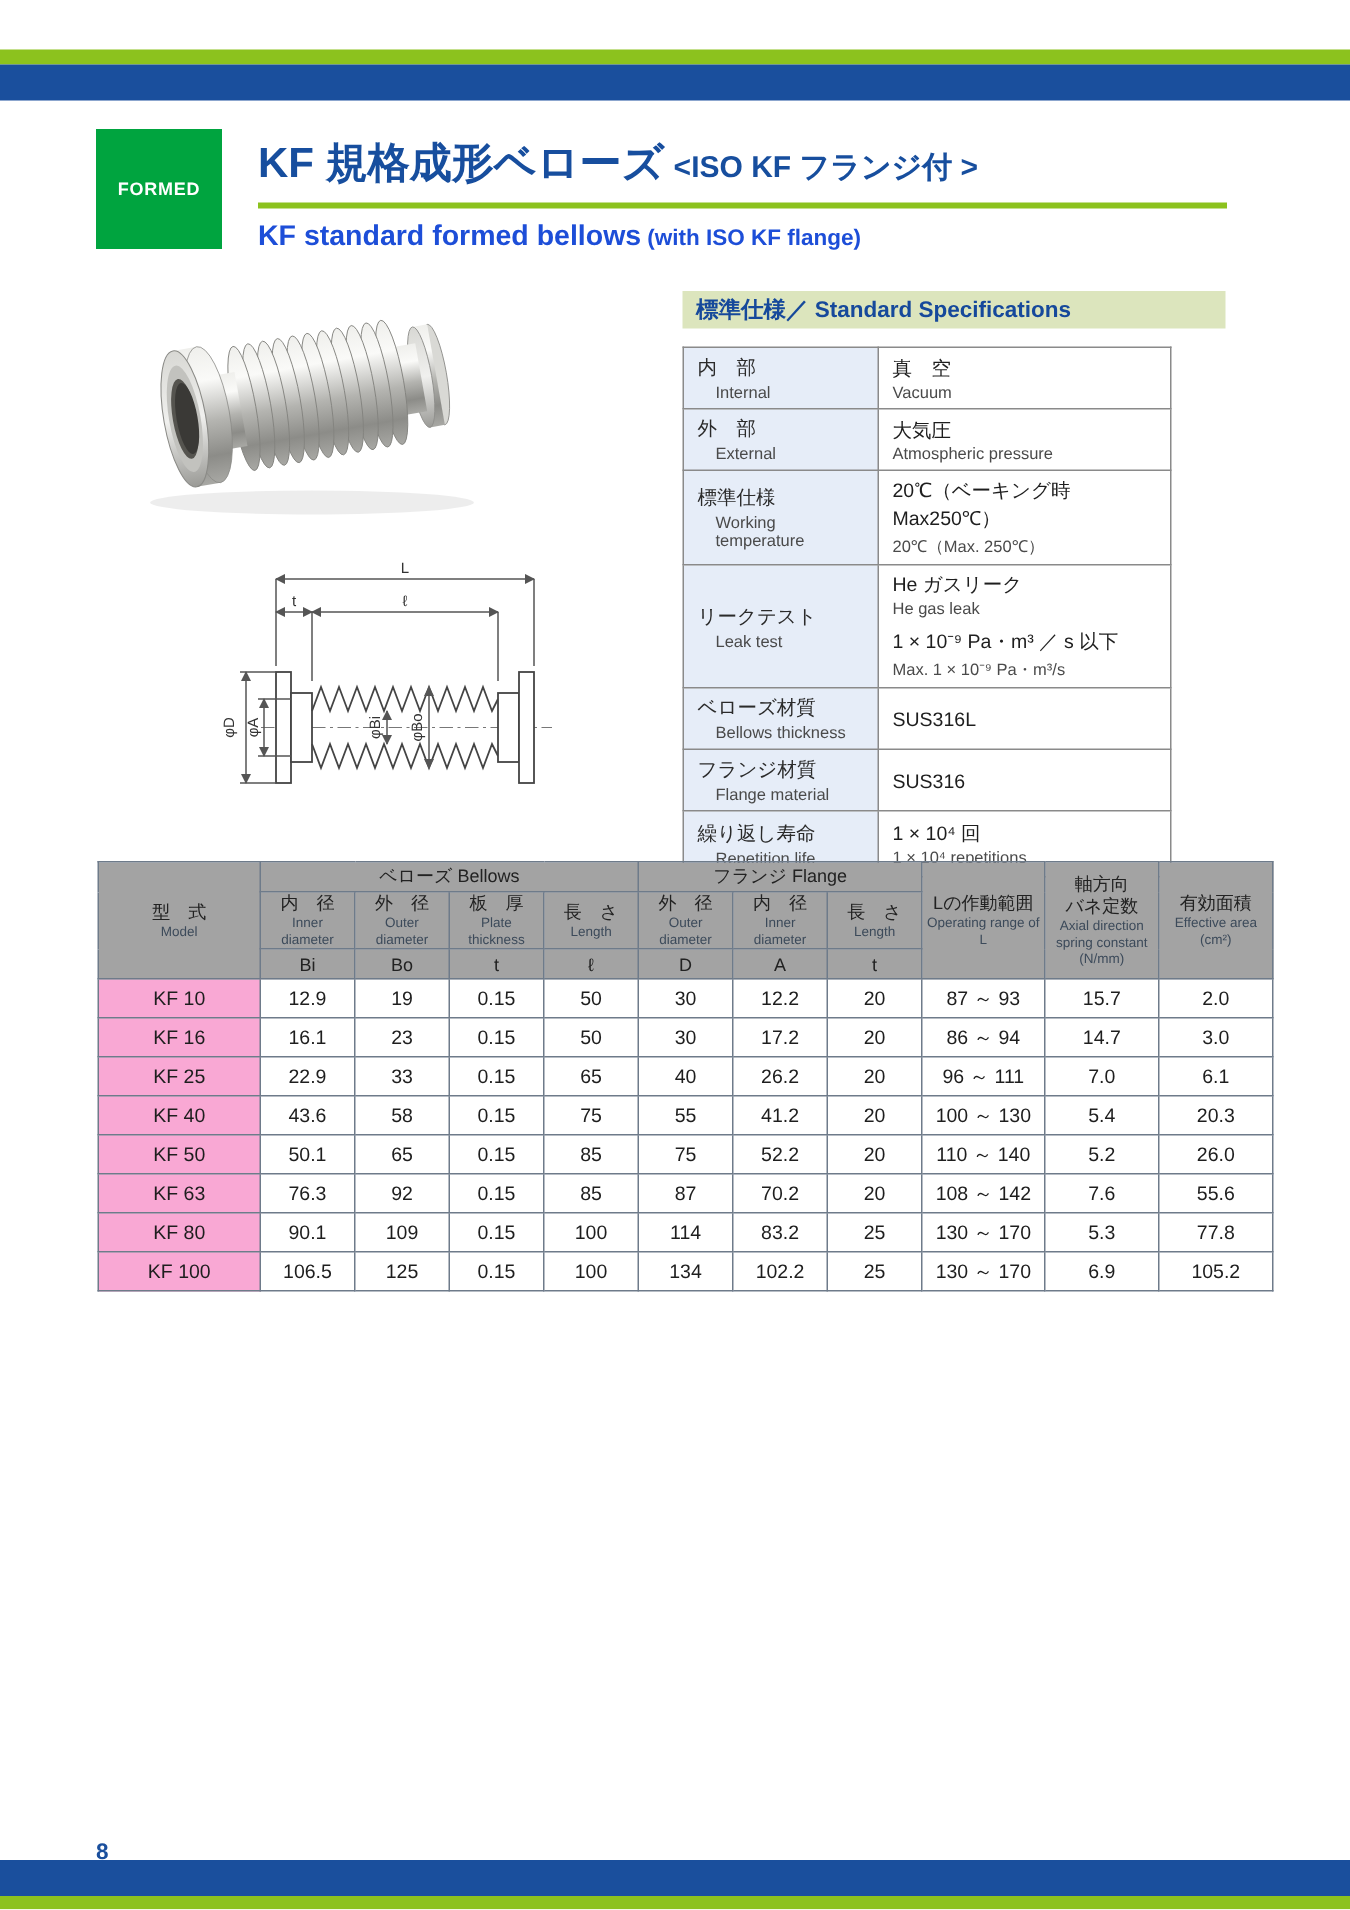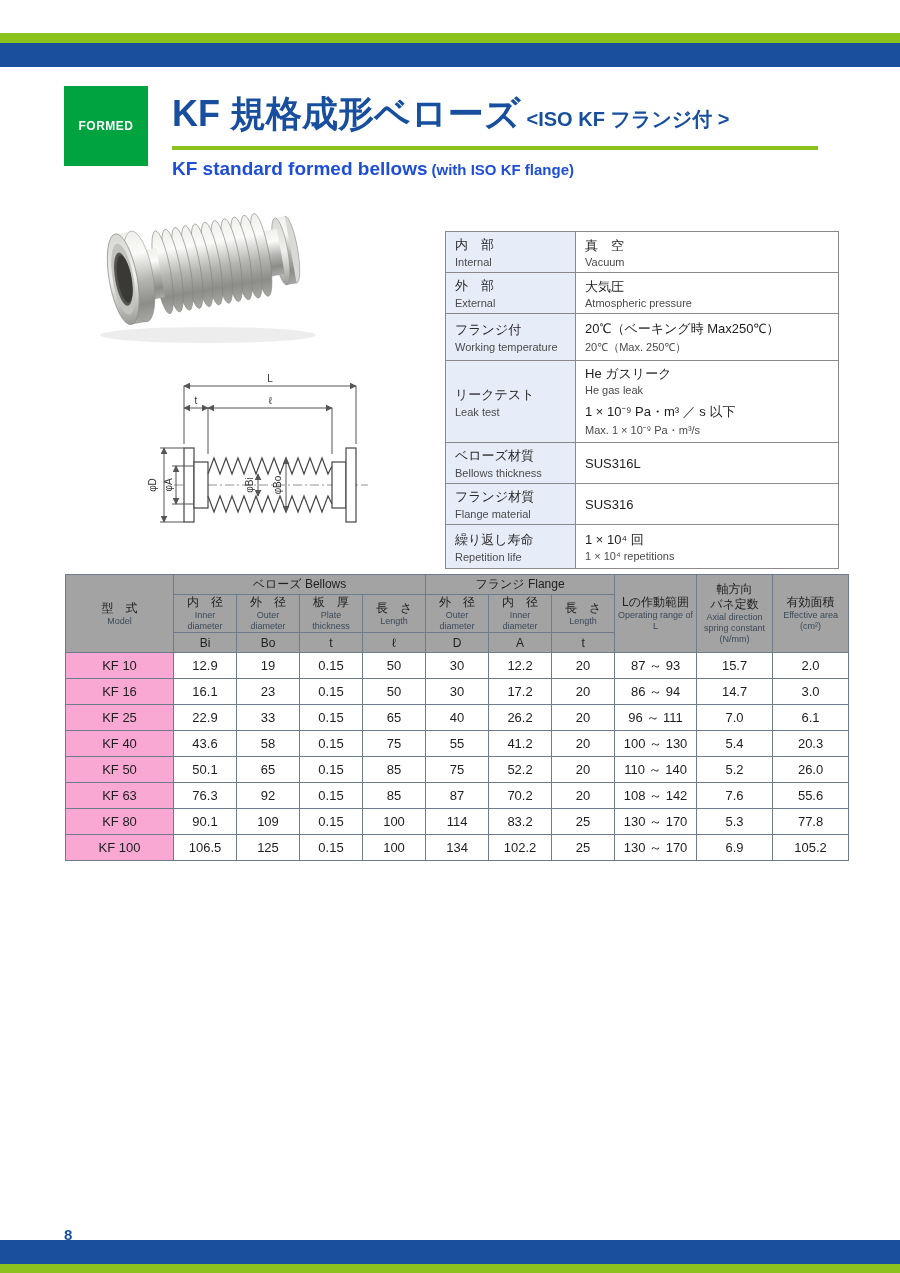--- a/index.html
+++ b/index.html
@@ -16,21 +16,21 @@
   .bar-bot-green   { position:absolute; top:1264px;left:0; right:0; height:9px;  background:#8CC21E; }
 
   
   .formed-badge {
     position:absolute; left:64px; top:86px; width:84px; height:80px;
     background:#00A43F; color:#fff; display:flex; align-items:center; justify-content:center;
     font-size:12px; font-weight:bold; letter-spacing:0.5px;
   }
   .title-block { position:absolute; left:172px; top:90px; width:646px; }
   .title-main  { color:#174E9E; font-weight:bold; white-space:nowrap; }
-  .title-ja    { font-size:36px; }
+  .title-ja    { font-size:28px; }
   .title-note  { font-size:20px; margin-left:6px; }
   .title-rule  { height:4px; background:#8CC21E; margin-top:7px; }
   .subtitle    { margin-top:8px; color:#1d4ed8; font-weight:bold; font-size:19px; white-space:nowrap; }
   .subtitle-note { font-size:15px; margin-left:4px; }
 
   
   .photo { position:absolute; left:68px; top:180px; width:272px; height:170px; }
 
   
   .diagram { position:absolute; left:146px; top:370px; width:244px; height:180px; }
@@ -39,27 +39,27 @@
   .dbody   { stroke:#444; stroke-width:1.2; fill:#fff; }
   .dcenter { stroke:#777; stroke-width:0.8; stroke-dasharray:9 3 2 3; }
 
   
   .spec-heading {
     position:absolute; left:455px; top:194px; width:362px; height:25px;
     background:#DCE5BD; color:#16499B; font-weight:bold; font-size:15px;
     line-height:25px; padding-left:9px;
   }
   .spec-table {
-    position:absolute; left:445px; top:231px; width:394px;
+    position:absolute; left:455px; top:231px; width:326px;
     border-collapse:collapse; table-layout:fixed;padding-left:15px;
   }
   .spec-table td { border:1px solid #8a8a8a; vertical-align:middle; padding:4px 9px; }
   .spec-label { width:130px; background:#E6EDF8; }
   .spec-label .ja { font-size:13px; color:#2b2b2b; }
-  .spec-label .en { font-size:11px; color:#4a4a4a; margin-top:2px; }
+  .spec-label .en { font-size:11px; color:#4a4a4a; margin-top:2px;margin-left:12px; }
   .spec-value { background:#fff; }
   .spec-value .main { font-size:13px; color:#1e1e1e; }
   .spec-value .sub  { font-size:11px; color:#4a4a4a; margin-top:1px; }
   .spec-value .gap  { margin-top:6px; }
   tr.r40 td { height:40px; } tr.r47 td { height:47px; }
   tr.r66 td { height:66px; } tr.r44 td { height:44px; }
 
   
   .unit-note {
     position:absolute; left:65px; top:556px; width:783px; text-align:right;
@@ -197,20 +197,21 @@
       <text transform="rotate(-90 26 115)" x="26" y="115" text-anchor="middle">φA</text>
 
       <line class="dline" x1="112" y1="104" x2="112" y2="126" marker-start="url(#arr)" marker-end="url(#arr)"></line>
       <text transform="rotate(-90 107 115)" x="107" y="115" text-anchor="middle">φBi</text>
 
       <line class="dline" x1="140" y1="88" x2="140" y2="142" marker-start="url(#arr)" marker-end="url(#arr)"></line>
       <text transform="rotate(-90 135 115)" x="135" y="115" text-anchor="middle">φBo</text>
     </svg>
   </div>
 
+  <div class="spec-heading">標準仕様／ Standard Specifications</div>
 
   <table class="spec-table">
     <tbody>
         <tr class="r40">
       <td class="spec-label">
         <div class="ja">内　部</div>
         <div class="en">Internal</div>
       </td>
       <td class="spec-value">
         <div class="main">真　空</div>
@@ -222,21 +223,21 @@
         <div class="ja">外　部</div>
         <div class="en">External</div>
       </td>
       <td class="spec-value">
         <div class="main">大気圧</div>
         <div class="sub">Atmospheric pressure</div>
       </td>
     </tr>
     <tr class="r47">
       <td class="spec-label">
-        <div class="ja">フランジ付</div>
+        <div class="ja">標準仕様</div>
         <div class="en">Working temperature</div>
       </td>
       <td class="spec-value">
         <div class="main">20℃（ベーキング時 Max250℃）</div>
         <div class="sub">20℃（Max. 250℃）</div>
       </td>
     </tr>
     <tr class="r66">
       <td class="spec-label">
         <div class="ja">リークテスト</div>

